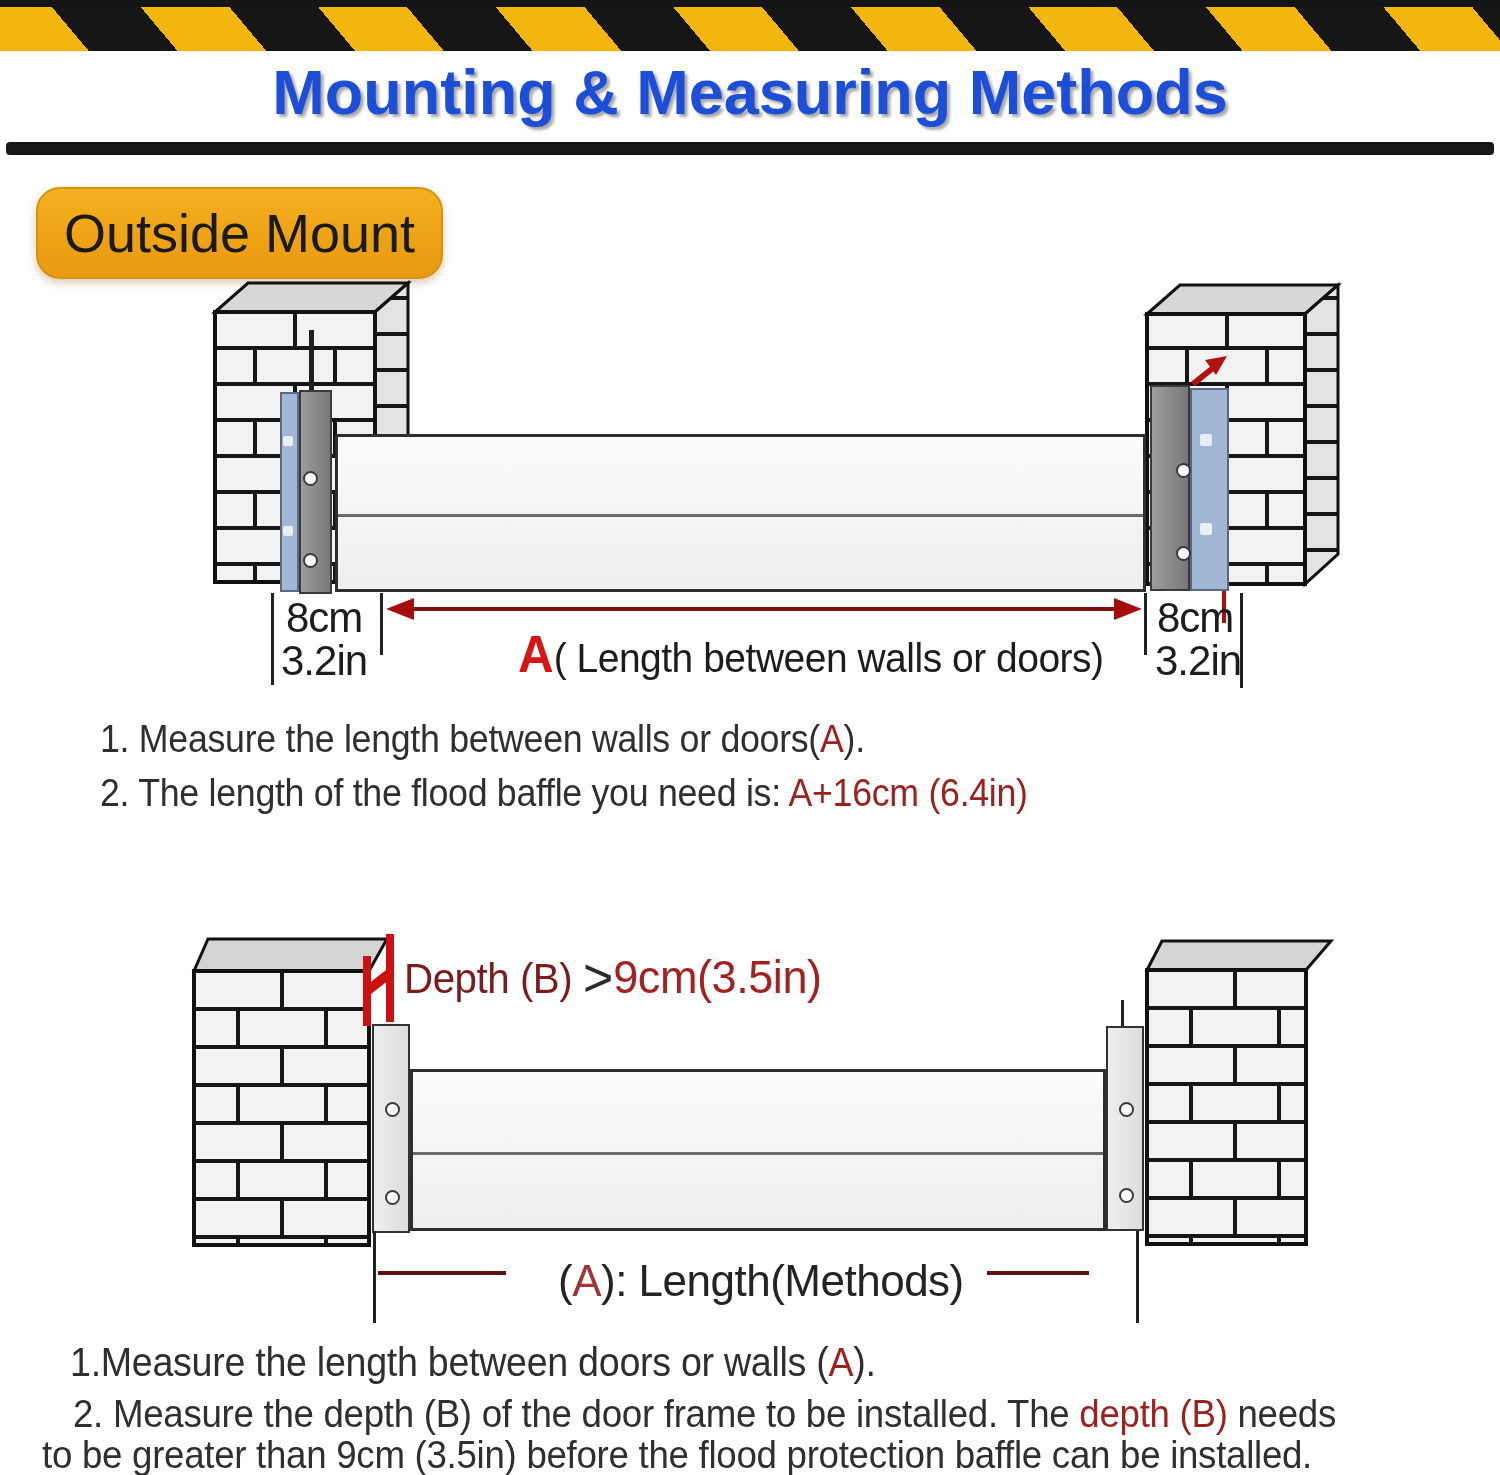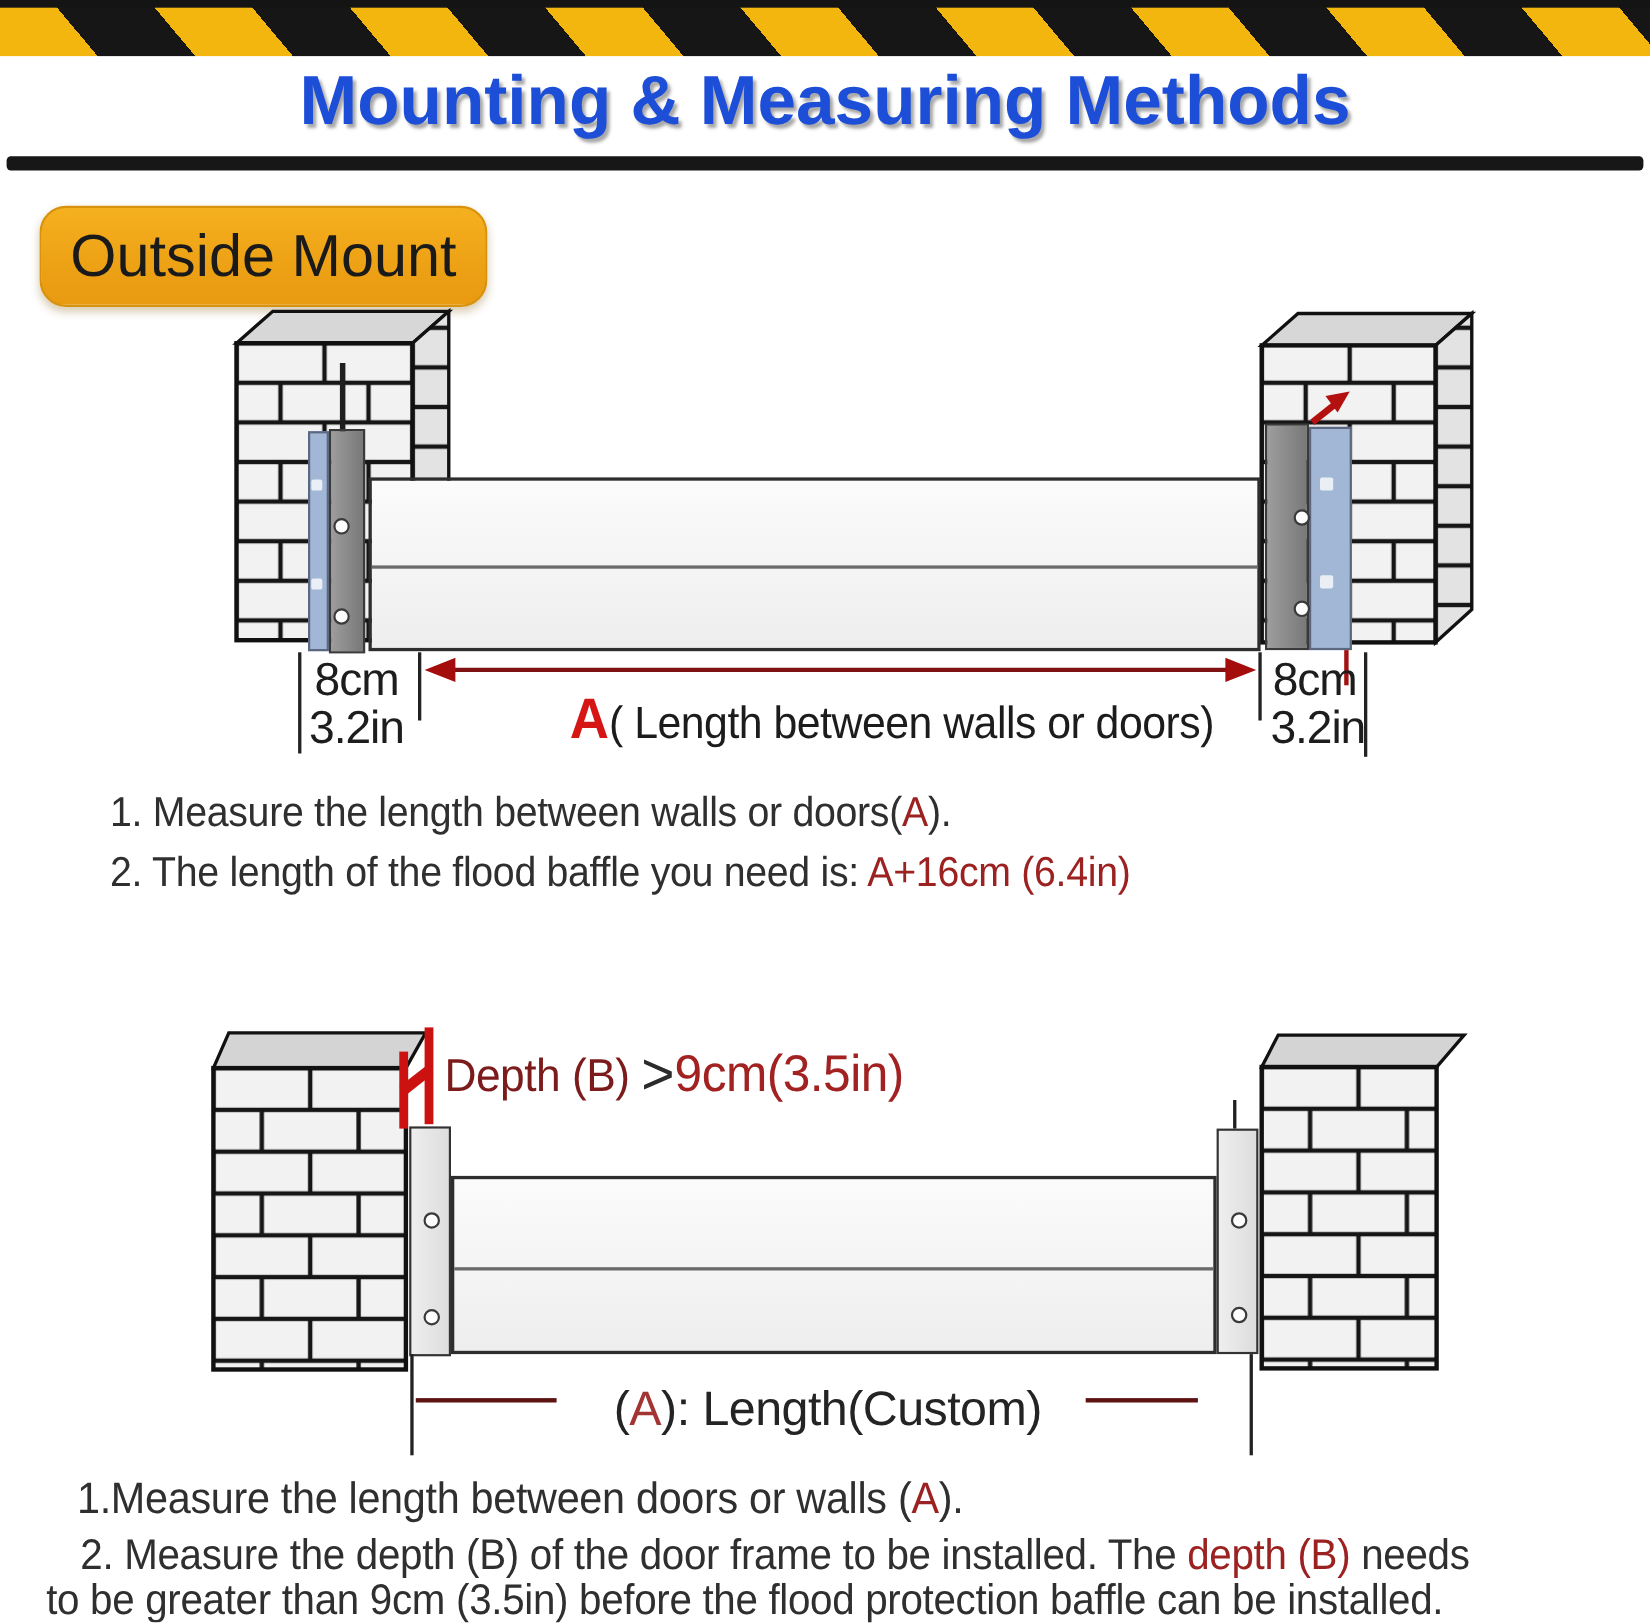--- a/index.html
+++ b/index.html
@@ -202,21 +202,21 @@
   <div class="barrier" style="left:410px;top:1069px;width:696px;height:162px;">
     <div class="seam" style="top:80px;"></div>
   </div>
 
   <div class="tick" style="left:373px;top:1231px;height:92px;"></div>
   <div class="tick" style="left:1136px;top:1231px;height:92px;"></div>
   <div class="maroonline" style="left:378px;top:1271px;width:128px;"></div>
   <div class="maroonline" style="left:987px;top:1271px;width:102px;"></div>
 
   <div class="len-label" style="left:558px;top:1256px;">
-    <span>(</span><span class="la">A</span><span>): Length(Custom)</span>
+    <span>(</span><span class="la">A</span><span>): Length(Methods)</span>
   </div>
 
   <div class="step" style="left:70px;top:1340px;font-size:40px;">
     <span>1.Measure the length between doors or walls (</span><span class="hl">A</span><span>).</span>
   </div>
   <div class="step" style="left:73px;top:1392px;font-size:39px;">
     <span>2. Measure the depth (B) of the door frame to be installed. The </span><span class="hl">depth (B)</span><span> needs</span>
   </div>
   <div class="step" style="left:42px;top:1433px;font-size:39px;">to be greater than 9cm (3.5in) before the flood protection baffle can be installed.</div>
 

